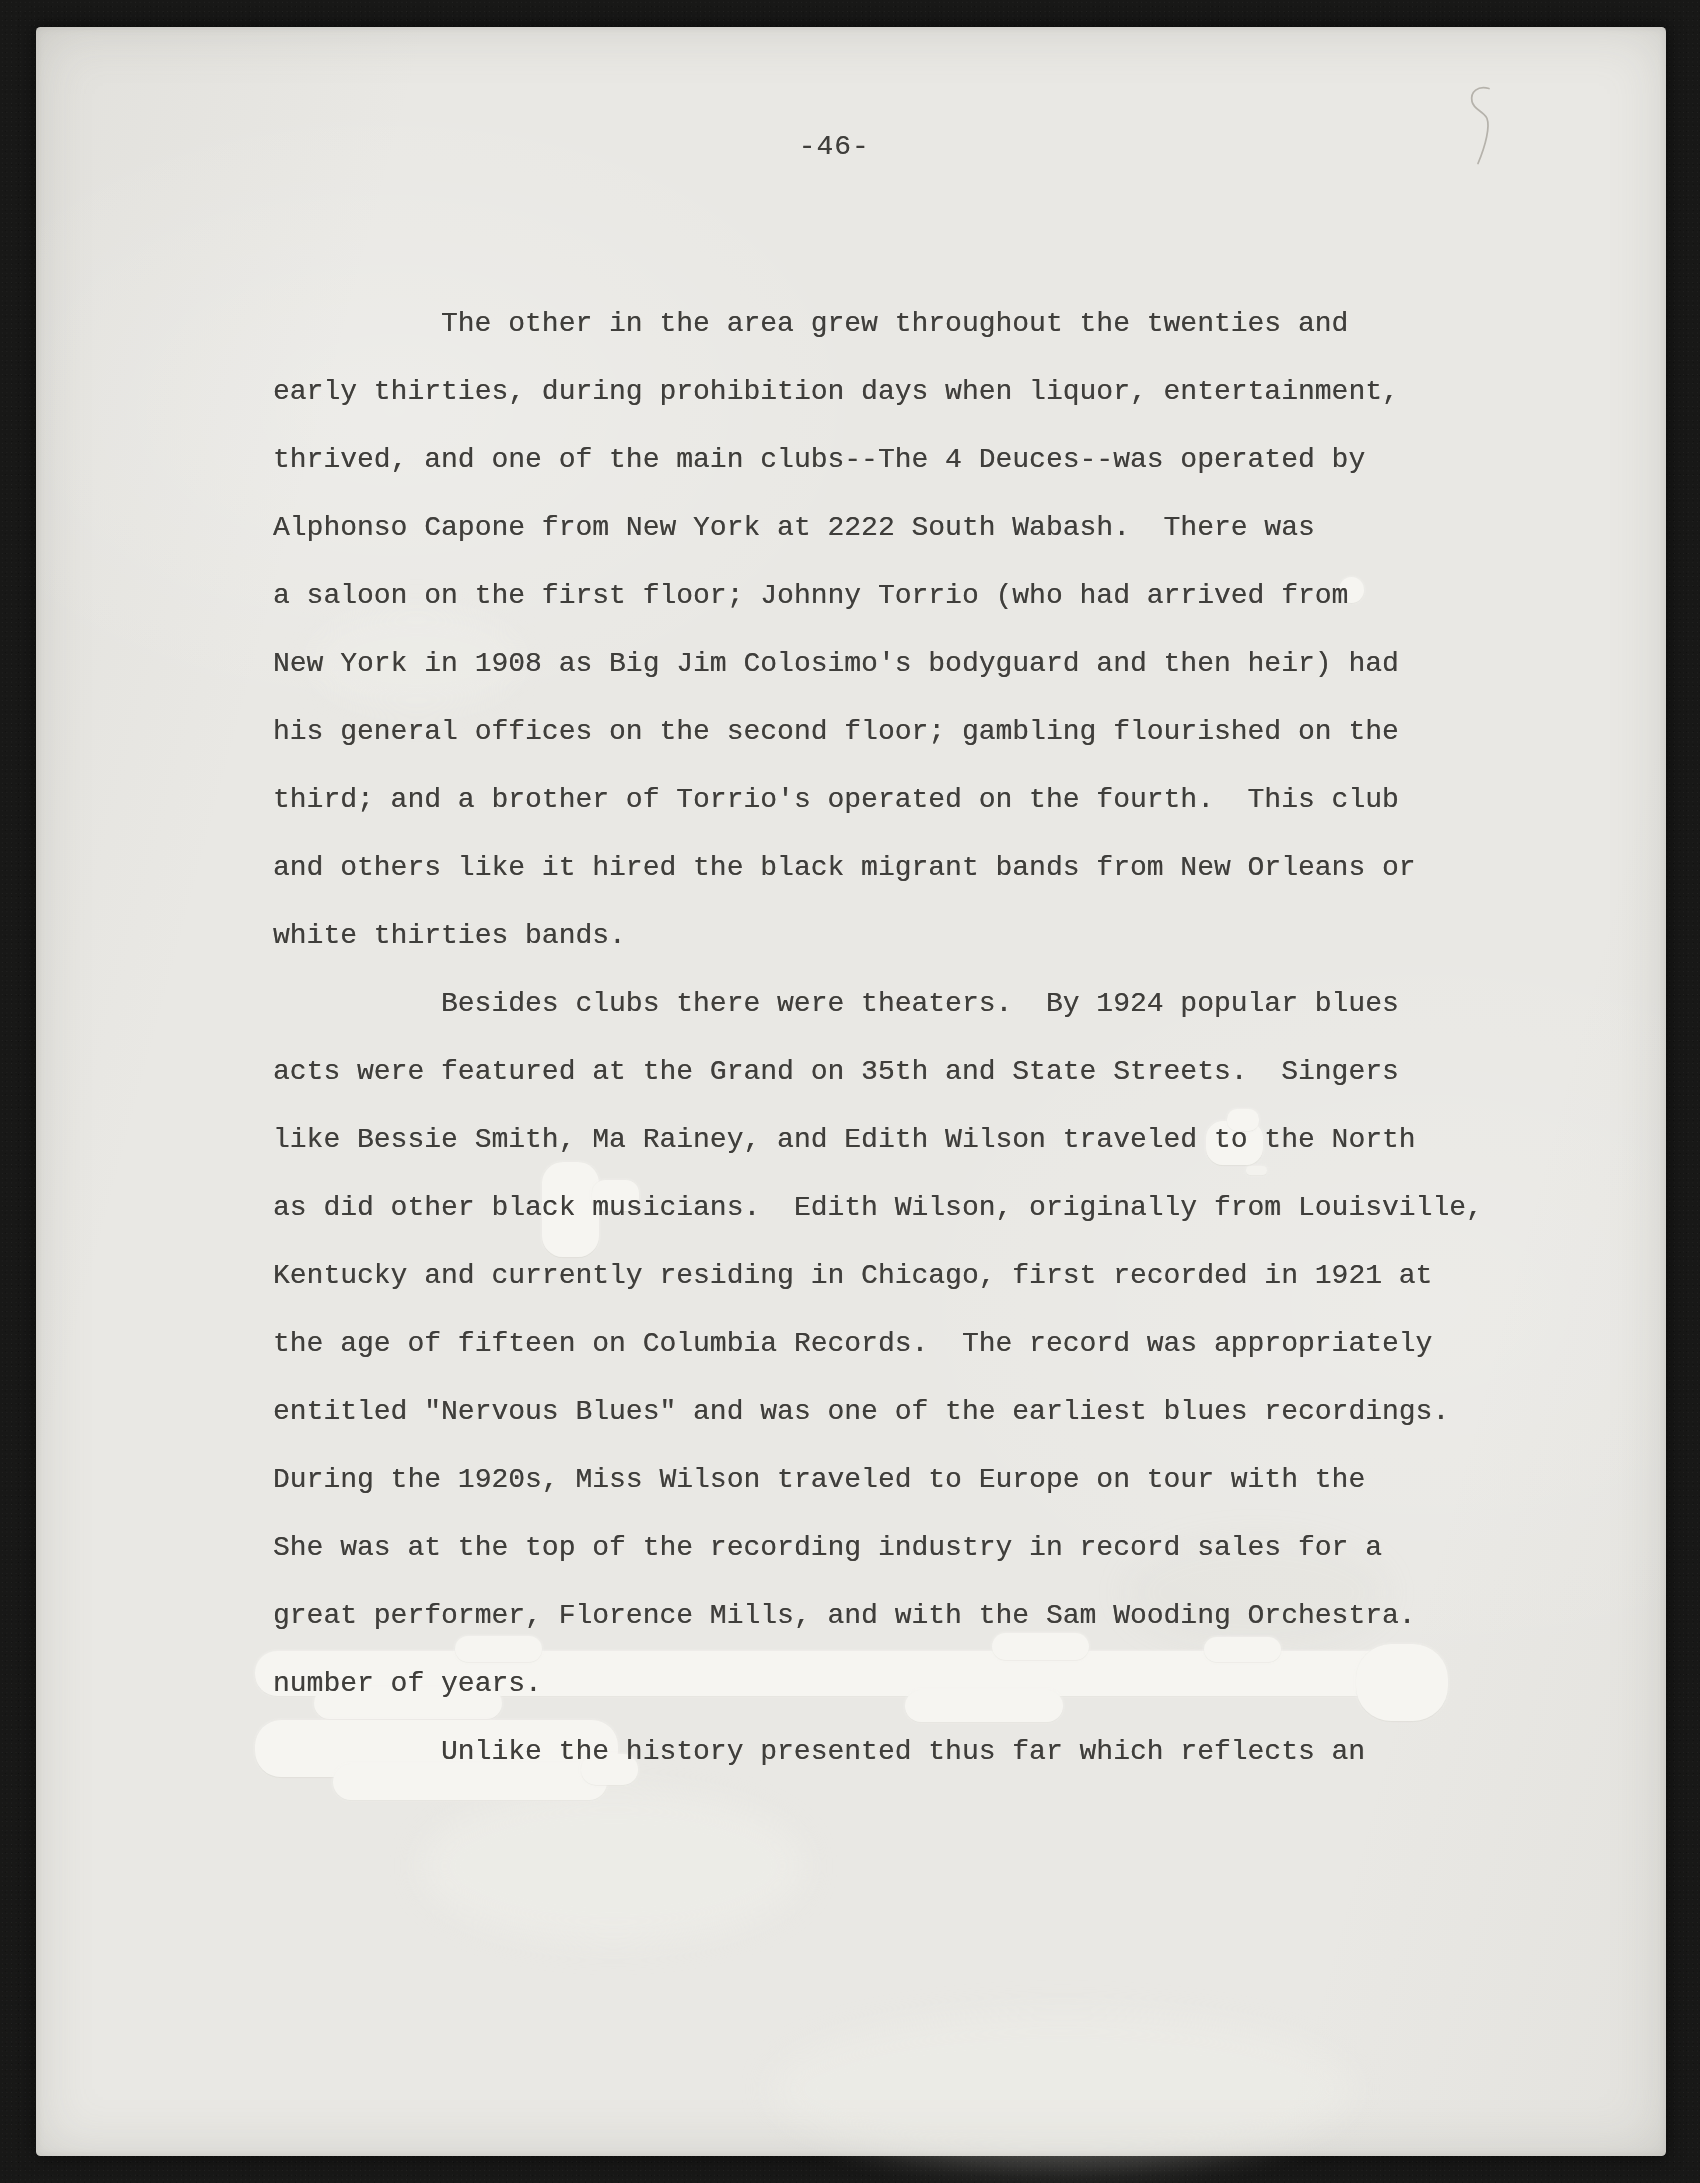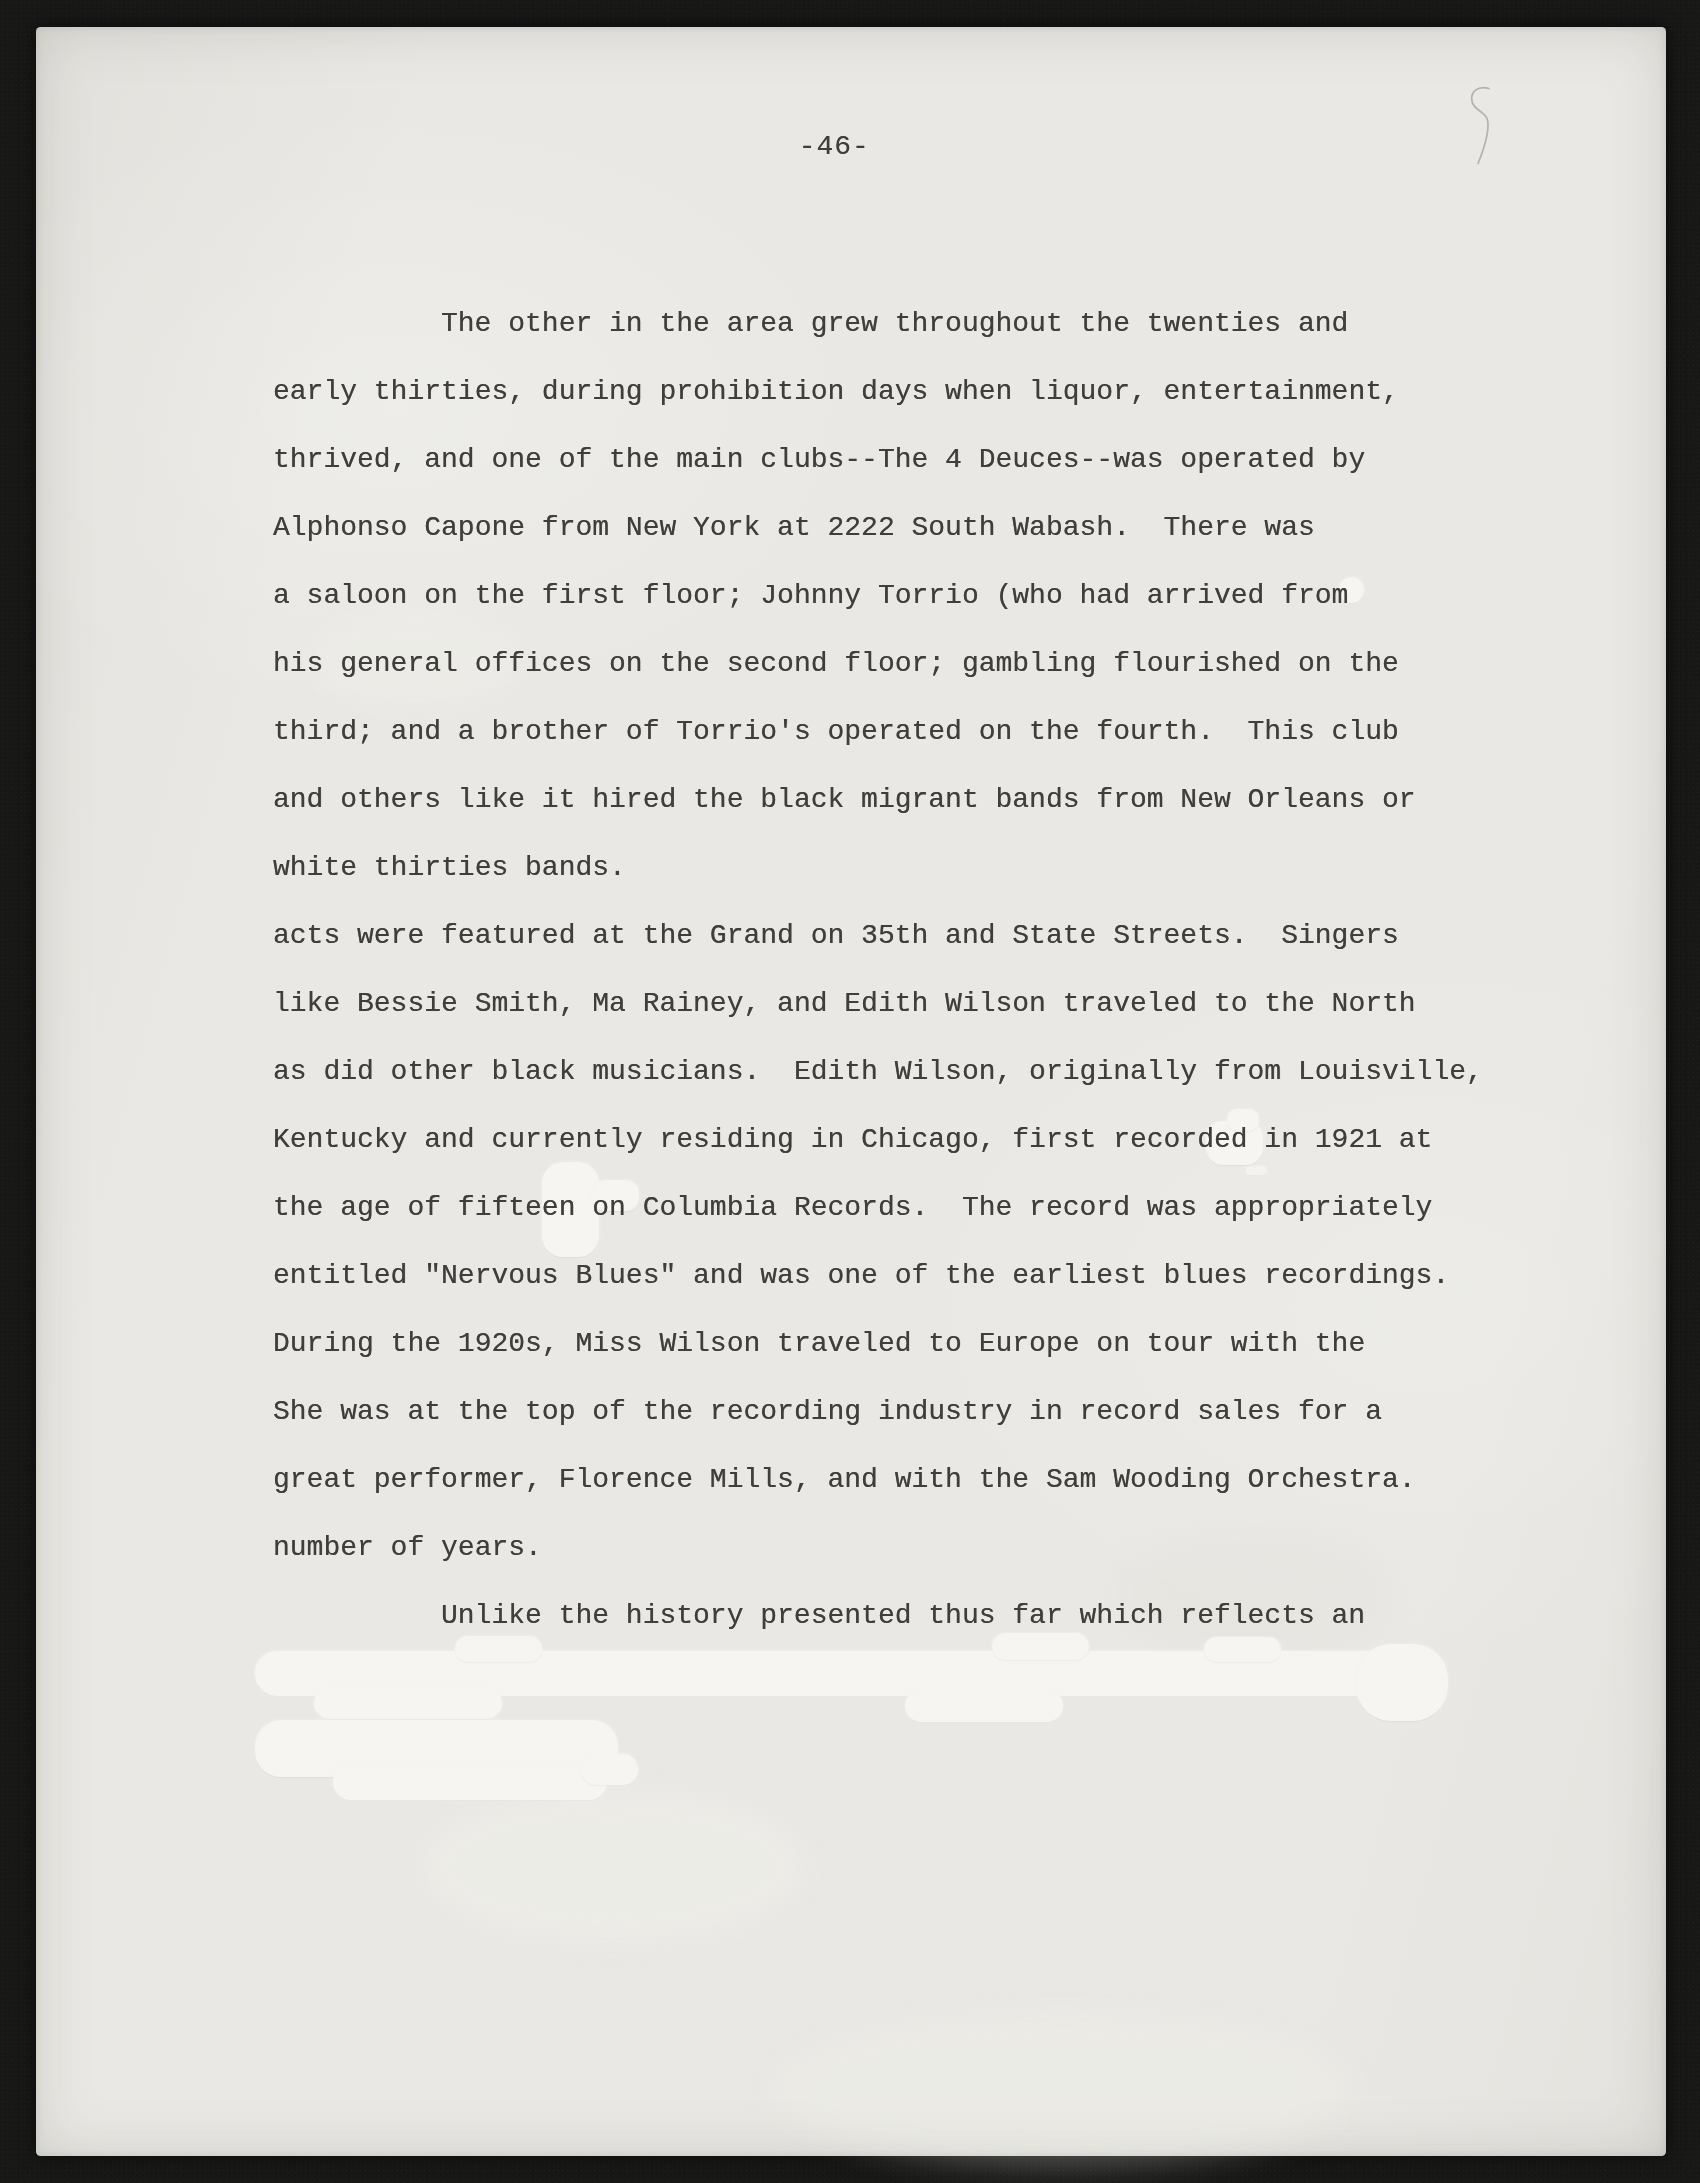--- a/index.html
+++ b/index.html
@@ -127,24 +127,26 @@
     <div class="whiteout wo-years-tail"></div>
 
     <div class="page-number">-46-</div>
 
     <div class="text-block">
         <div class="line indent">The other in the area grew throughout the twenties and</div>
         <div class="line">early thirties, during prohibition days when liquor, entertainment,</div>
         <div class="line">thrived, and one of the main clubs--The 4 Deuces--was operated by</div>
         <div class="line">Alphonso Capone from New York at 2222 South Wabash.  There was</div>
         <div class="line">a saloon on the first floor; Johnny Torrio (who had arrived from</div>
+        <div class="line">New York in 1908 as Big Jim Colosimo's bodyguard and then heir) had</div>
         <div class="line">his general offices on the second floor; gambling flourished on the</div>
         <div class="line">third; and a brother of Torrio's operated on the fourth.  This club</div>
         <div class="line">and others like it hired the black migrant bands from New Orleans or</div>
         <div class="line">white thirties bands.</div>
+        <div class="line indent">Besides clubs there were theaters.  By 1924 popular blues</div>
         <div class="line">acts were featured at the Grand on 35th and State Streets.  Singers</div>
         <div class="line">like Bessie Smith, Ma Rainey, and Edith Wilson traveled to the North</div>
         <div class="line">as did other black musicians.  Edith Wilson, originally from Louisville,</div>
         <div class="line">Kentucky and currently residing in Chicago, first recorded in 1921 at</div>
         <div class="line">the age of fifteen on Columbia Records.  The record was appropriately</div>
         <div class="line">entitled "Nervous Blues" and was one of the earliest blues recordings.</div>
         <div class="line">During the 1920s, Miss Wilson traveled to Europe on tour with the</div>
         <div class="line">She was at the top of the recording industry in record sales for a</div>
         <div class="line">great performer, Florence Mills, and with the Sam Wooding Orchestra.</div>
         <div class="line">number of years.</div>

